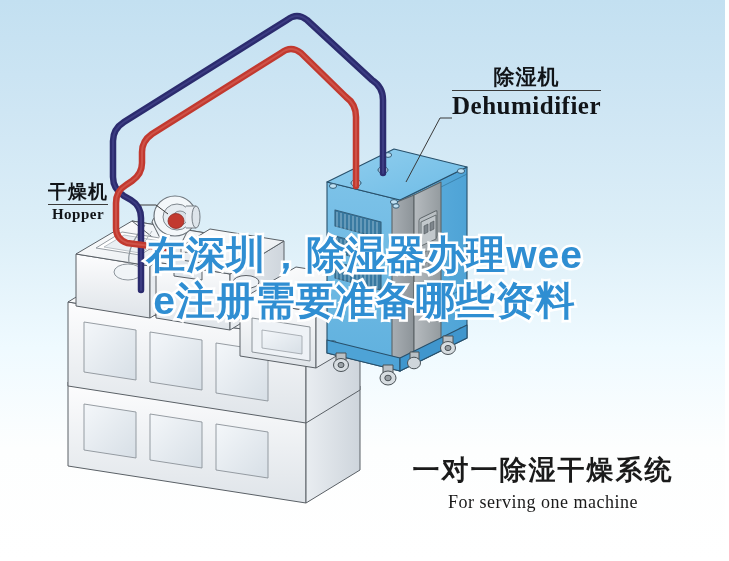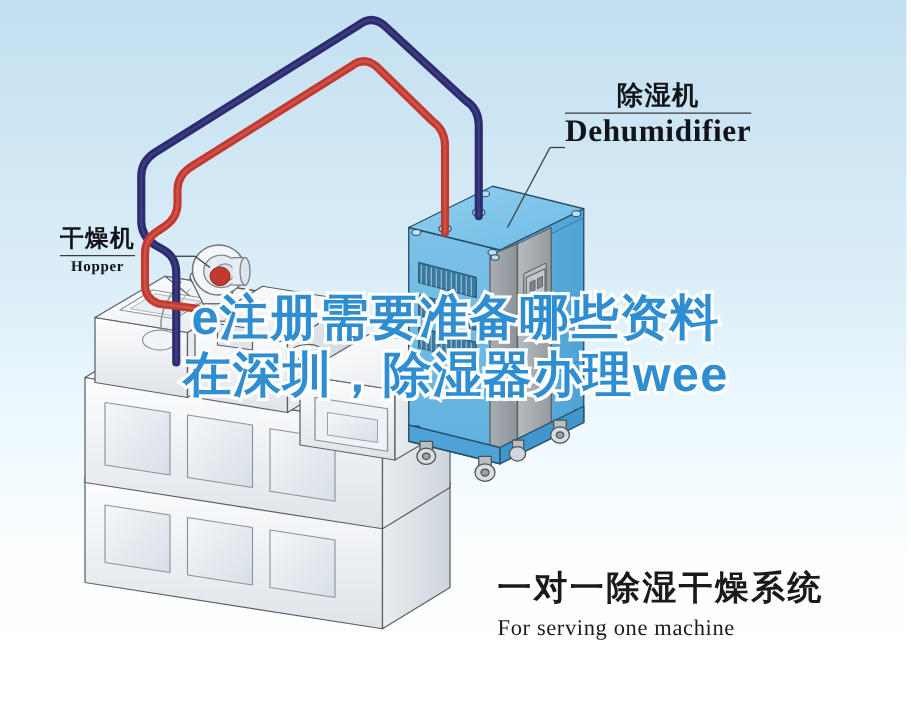--- a/index.html
+++ b/index.html
@@ -40,29 +40,29 @@
   .label-en {
     font-family: "Liberation Serif", "DejaVu Serif", serif;
     font-weight: 700;
     letter-spacing: 0.5px;
   }
   #lbl-dehumidifier { left: 452px; top: 66px; }
   #lbl-dehumidifier .label-cn { font-size: 21px; }
   #lbl-dehumidifier .label-en { font-size: 25px; }
   #lbl-hopper { left: 48px; top: 182px; }
   #lbl-hopper .label-cn { font-size: 19px; }
-  #lbl-hopper .label-en { font-size: 12px; }
+  #lbl-hopper .label-en { font-size: 15px; }
 
   
   #caption {
     position: absolute;
     left: 398px;
     top: 455px;
     width: 290px;
-    text-align: left;
+    text-align: center;
     color: #1a1a1a;
     line-height: 1.15;
     white-space: nowrap;
   }
   #caption .cap-cn {
     font-family: "Liberation Sans", "DejaVu Sans", sans-serif;
     font-weight: 700;
     font-size: 27px;
     letter-spacing: 2px;
   }
@@ -356,20 +356,20 @@
     <div class="label-en">Hopper</div>
   </div>
 
   <div id="caption">
     <div class="cap-cn">一对一除湿干燥系统</div>
     <div class="cap-en">For serving one machine</div>
   </div>
 
   <div id="overlay-text">
     <div class="ov-line">
+      <span>在深圳，除湿器办理wee</span>
+    </div>
+    <div class="ov-line">
       <span>e注册需要准备哪些资料</span>
     </div>
-    <div class="ov-line">
-      <span>在深圳，除湿器办理wee</span>
-    </div>
   </div>
 
 </div>
 
 </body></html>

